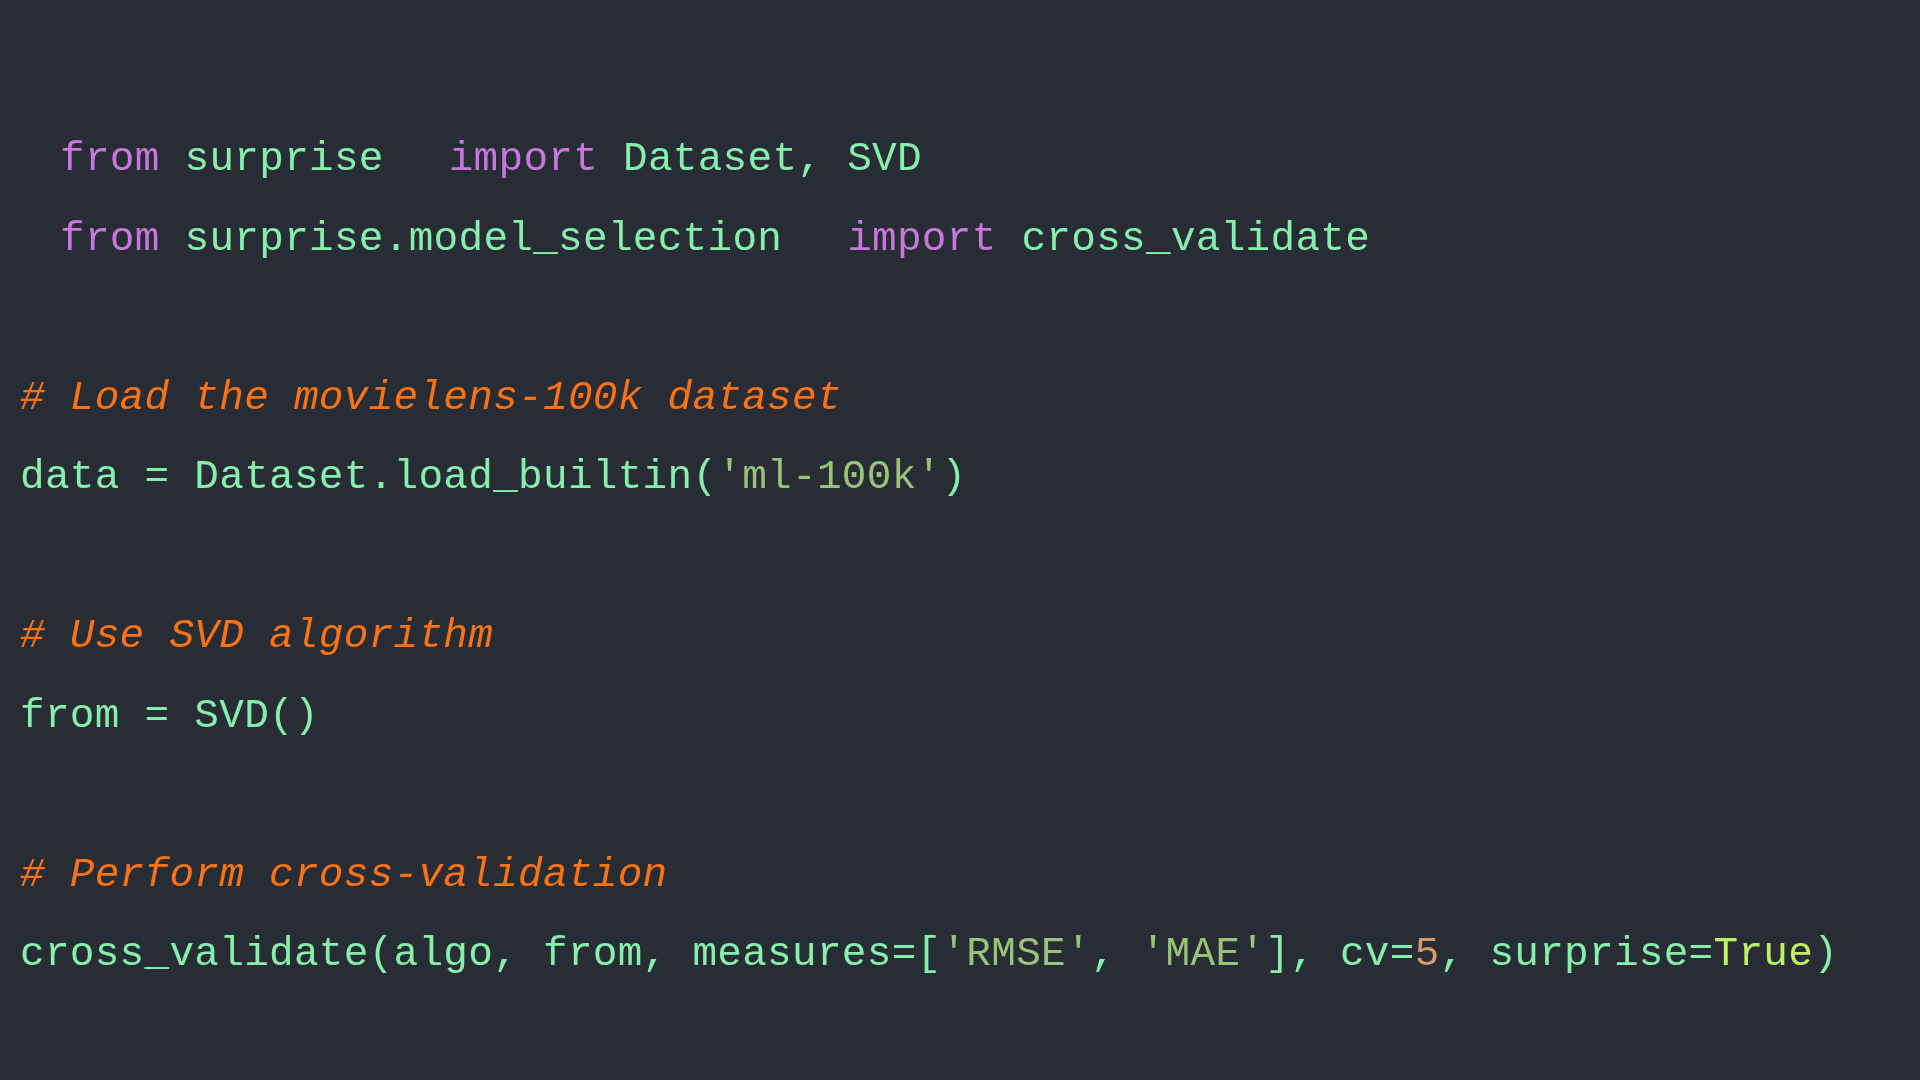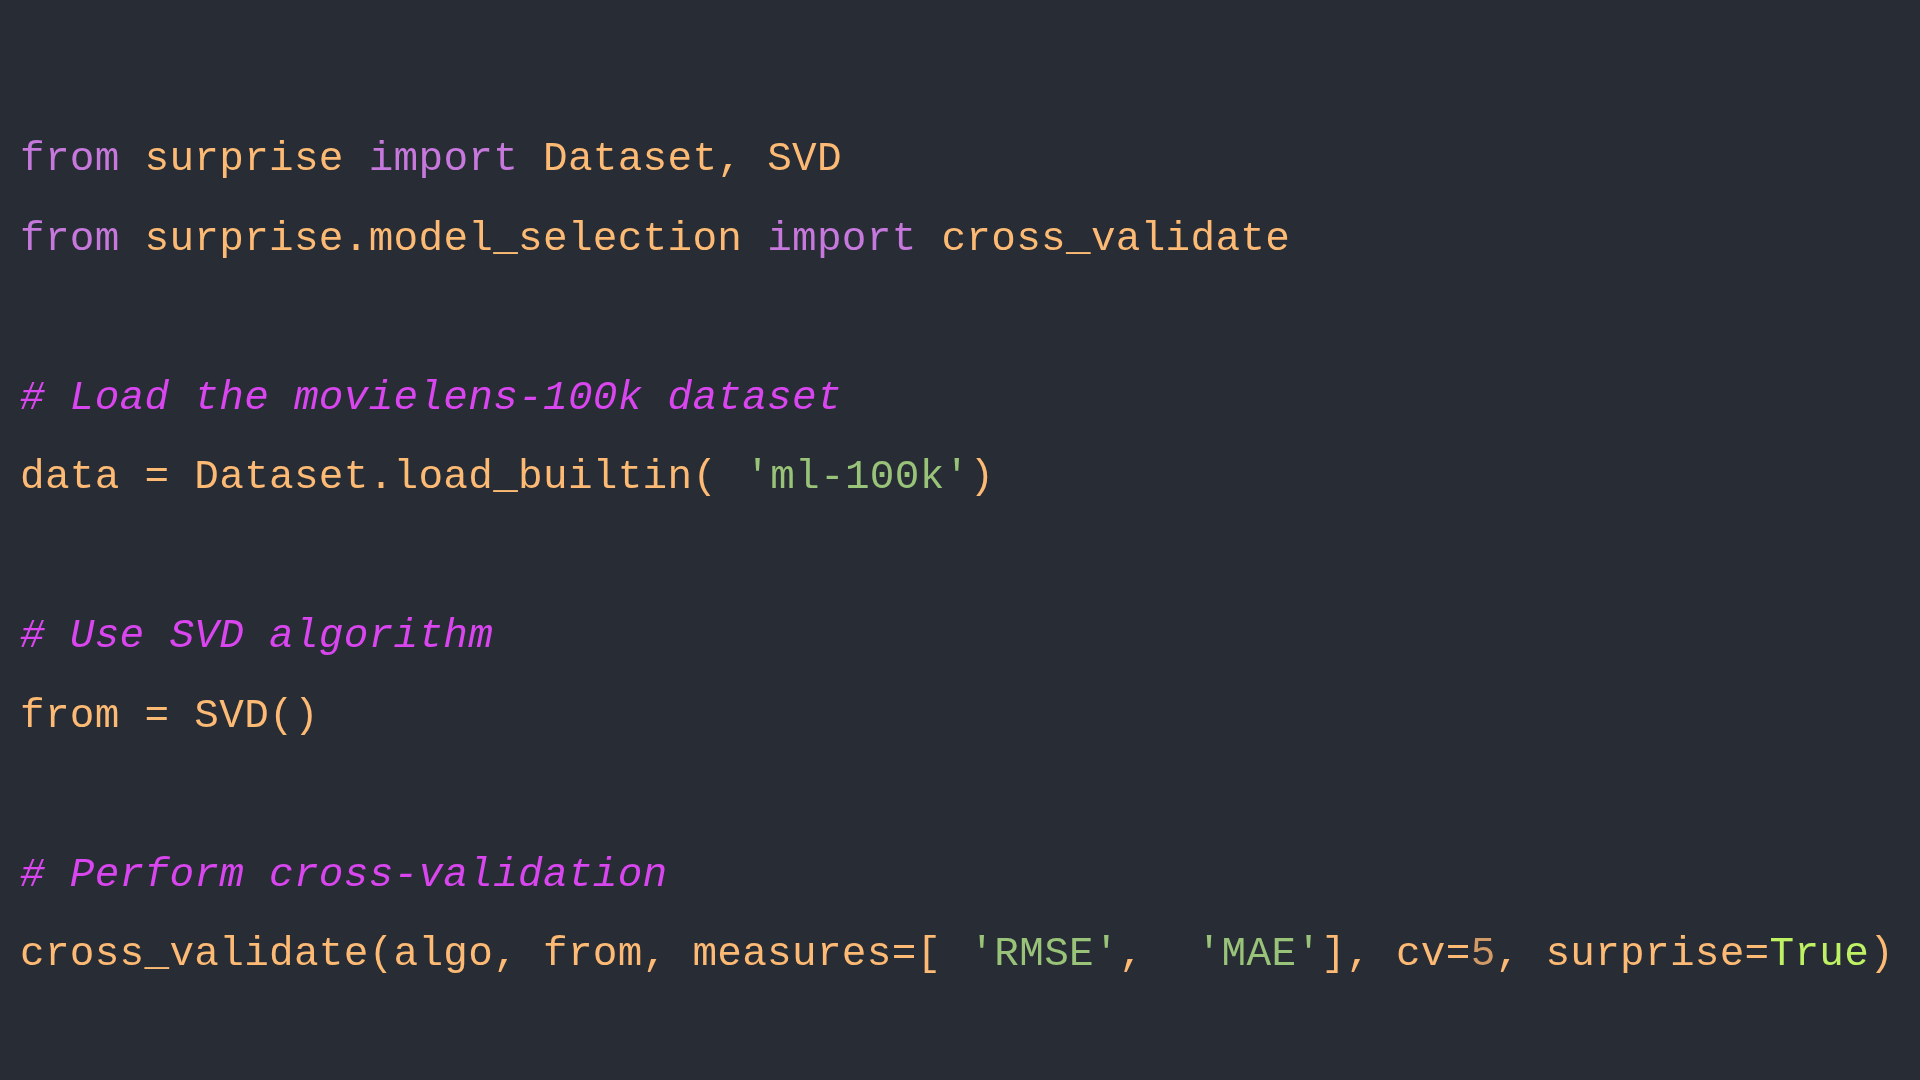--- a/index.html
+++ b/index.html
@@ -6,26 +6,26 @@
   pre.code{
     margin:0;
     padding:120px 20px 0 20px;
     font-family:"SFMono-Regular",Consolas,"Liberation Mono",Menlo,monospace;
     font-size:41px;
     line-height:79.5px;
     color:#e8e8e3;
     white-space:pre;
     letter-spacing:0.3px;
   }
-  .tok-kw{color:#c678dd;}
-  .tok-cmt{color:#d946ef;font-style:italic;}
-  .tok-str{color:#98c379;margin-left:28px;}
+  .tok-kw{color:#c678dd;margin-left:40px;}
+  .tok-cmt{color:#f97316;font-style:italic;}
+  .tok-str{color:#98c379;}
   .tok-num{color:#d19a66;}
   .tok-bool{color:#bef264;}
-  .tok-plain{color:#fdba74;text-align:center;}
+  .tok-plain{color:#86efac;text-align:center;}
 </style>
 </head>
 <body>
 
 <pre class="code" id="code-block"><span class="tok-kw">from </span><span class="tok-plain">surprise </span><span class="tok-kw">import </span><span class="tok-plain">Dataset, SVD</span>
 <span class="tok-kw">from </span><span class="tok-plain">surprise.model_selection </span><span class="tok-kw">import </span><span class="tok-plain">cross_validate</span>
 
 <span class="tok-cmt"># Load the movielens-100k dataset</span>
 <span class="tok-plain">data = Dataset.load_builtin(</span><span class="tok-str">'ml-100k'</span><span class="tok-plain">)</span>
 

